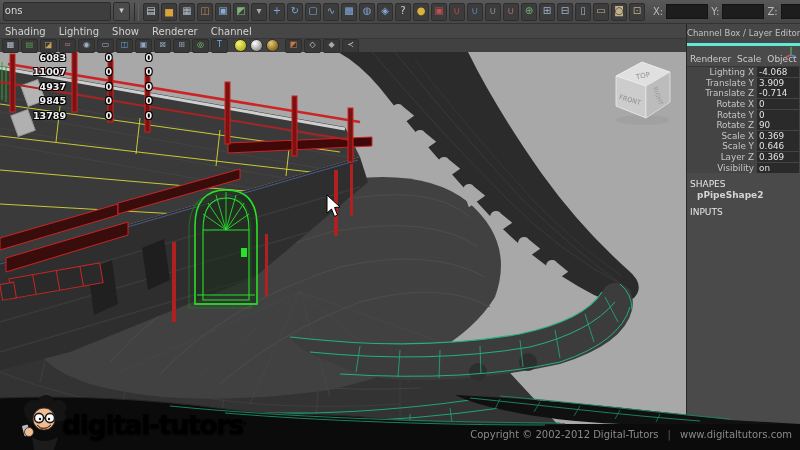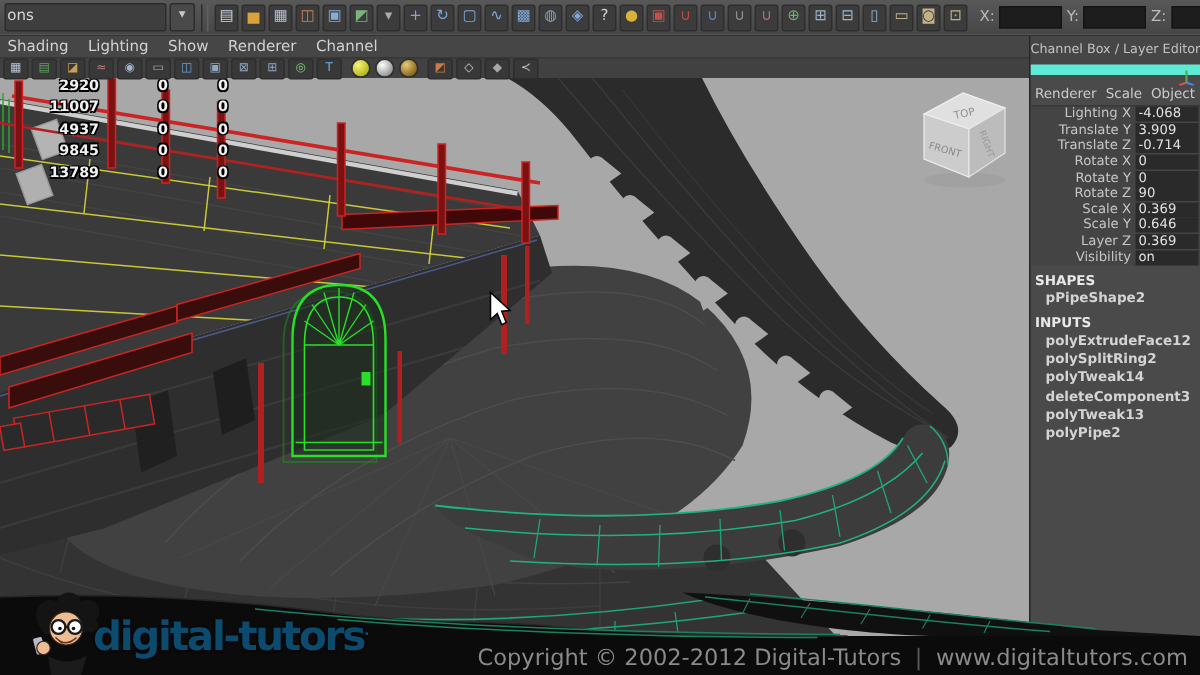--- a/index.html
+++ b/index.html
@@ -37,39 +37,39 @@
   
   #vpwrap{left:0;top:52px;width:686px;height:375px;z-index:1}
   #hud{left:4px;top:50px;width:170px;z-index:6;pointer-events:none}
   .hud-row{display:flex;height:14.5px;align-items:center}
   .hud-row span{font-size:9.5px;font-weight:bold;color:#f2f2f2;
        text-shadow:1px 1px 0 #000,-1px -1px 0 #000,1px -1px 0 #000,-1px 1px 0 #000}
   .h1{width:62px;text-align:right}.h2{width:46px;text-align:right}.h3{width:40px;text-align:right}
 
   
   #panel{left:686px;top:24px;width:114px;height:426px;background:#4a4a4a;border-left:1px solid #272727;z-index:10;overflow:hidden}
-  #panel-tab{height:19px;background:#464646;border-bottom:7px solid #5eead4;color:#c2c2c2;
+  #panel-tab{height:19px;background:#464646;border-bottom:3px solid #5eead4;color:#c2c2c2;
              font-size:8.5px;text-align:center;line-height:19px;white-space:nowrap;overflow:hidden}
   #axisicon{position:absolute;right:3px;top:21px}
   #panel-menus{display:flex;gap:6px;padding:8px 3px 2px 3px;font-size:9px;color:#cccccc;white-space:nowrap;overflow:hidden}
   #objname{font-size:10px;font-weight:bold;color:#ffffff;padding:3px 0 2px 6px}
   #attrs{background:#444444;border-top:1px solid #383838}
   .attr-row{display:flex;height:10.6px;align-items:center}
   .attr-label{width:67px;text-align:right;font-size:8.8px;color:#c6c6c6;padding-right:3px;flex:none}
   .attr-value{width:40px;height:10px;background:#2a2a2a;color:#e2e2e2;font-size:8.8px;
               padding-left:2px;line-height:10px;flex:none}
-  .sec-header{font-size:9px;font-weight:bold;color:#e8e8e8;padding:2px 0 0 3px;margin-top:4px}
+  .sec-header{font-size:9px;font-weight:normal;color:#e8e8e8;padding:2px 0 0 3px;margin-top:4px}
   .node-item{font-size:9px;font-weight:bold;color:#d4d4d4;padding:1.2px 0 1.2px 10px}
 
   
   #footer-svg{left:0;top:393px;z-index:30}
-  #brand{left:62px;top:401px;font-size:27px;font-weight:bold;color:#0c4a6e;letter-spacing:-1.5px;
+  #brand{left:62px;top:401px;font-size:27px;font-weight:bold;color:#000000;letter-spacing:-1.5px;
          z-index:35;line-height:40px;text-shadow:0 1px 2px #000}
   #brand sup{font-size:10px}
-  #copy{right:8px;top:429px;font-size:15px;color:#8a8a8a;z-index:35;display:flex;gap:9px;align-items:flex-end}
+  #copy{right:8px;top:429px;font-size:10px;color:#8a8a8a;z-index:35;display:flex;gap:9px;align-items:flex-end}
   #copy .bar-sep{color:#5a5a5a}
 </style>
 </head>
 <body>
 
 <div id="status" class="abs">
   <div class="dd"><span>Polygons</span></div>
   <div class="dd-btn">▾</div>
   <div class="sep"></div>
   <div style="display:flex;gap:2px">
@@ -304,21 +304,21 @@
 
   <text x="308" y="369" font-size="10" font-weight="bold" fill="#1c4420">persp</text>
 
   <path d="M327,143 L327,161 L331.5,157 L334.5,164.5 L337.5,163 L334.5,155.5 L340,155 Z" fill="#ffffff" stroke="#000000" stroke-width="1"></path>
 </svg>
 </div>
 
 <div id="hud" class="abs">
 
     <div class="hud-row">
-      <span class="h1">2920</span>
+      <span class="h1">6083</span>
       <span class="h2">0</span>
       <span class="h3">0</span>
     </div>
 
     <div class="hud-row">
       <span class="h1">11007</span>
       <span class="h2">0</span>
       <span class="h3">0</span>
     </div>
 
@@ -406,29 +406,20 @@
         <span class="attr-label">Visibility</span>
         <span class="attr-value">on</span>
       </div>
     </div>
   <div class="sec-header">SHAPES</div>
   <div>
 
   <div class="node-item">pPipeShape2</div>
     </div>
   <div class="sec-header">INPUTS</div>
-  <div>
-
-  <div class="node-item">polyExtrudeFace12</div>
-      <div class="node-item">polySplitRing2</div>
-      <div class="node-item">polyTweak14</div>
-      <div class="node-item">deleteComponent3</div>
-      <div class="node-item">polyTweak13</div>
-      <div class="node-item">polyPipe2</div>
-    </div>
 </div>
 
 <svg id="footer-svg" class="abs" width="800" height="57">
   <path d="M455,2 C540,6 640,16 730,27 L800,31 L620,31 C540,28 480,14 455,2 Z" fill="#101010"></path>
   <path d="M0,5 C70,2 150,6 225,16 C285,24 330,20 372,25 C440,31 510,31 565,31 L800,31 L800,57 L0,57 Z" fill="#0b0b0b"></path>
   <path d="M0,5 C70,2 150,6 225,16 C285,24 330,20 372,25 C440,31 510,31 565,31" stroke="#262626" fill="none"></path>
   <g stroke="#1b7f60" fill="none" stroke-width="1">
     <path d="M170,13 C280,24 420,29 560,30"></path>
     <path d="M225,20 C320,28 440,32 545,32"></path>
     <path d="M470,5 C540,12 620,22 700,28"></path>

